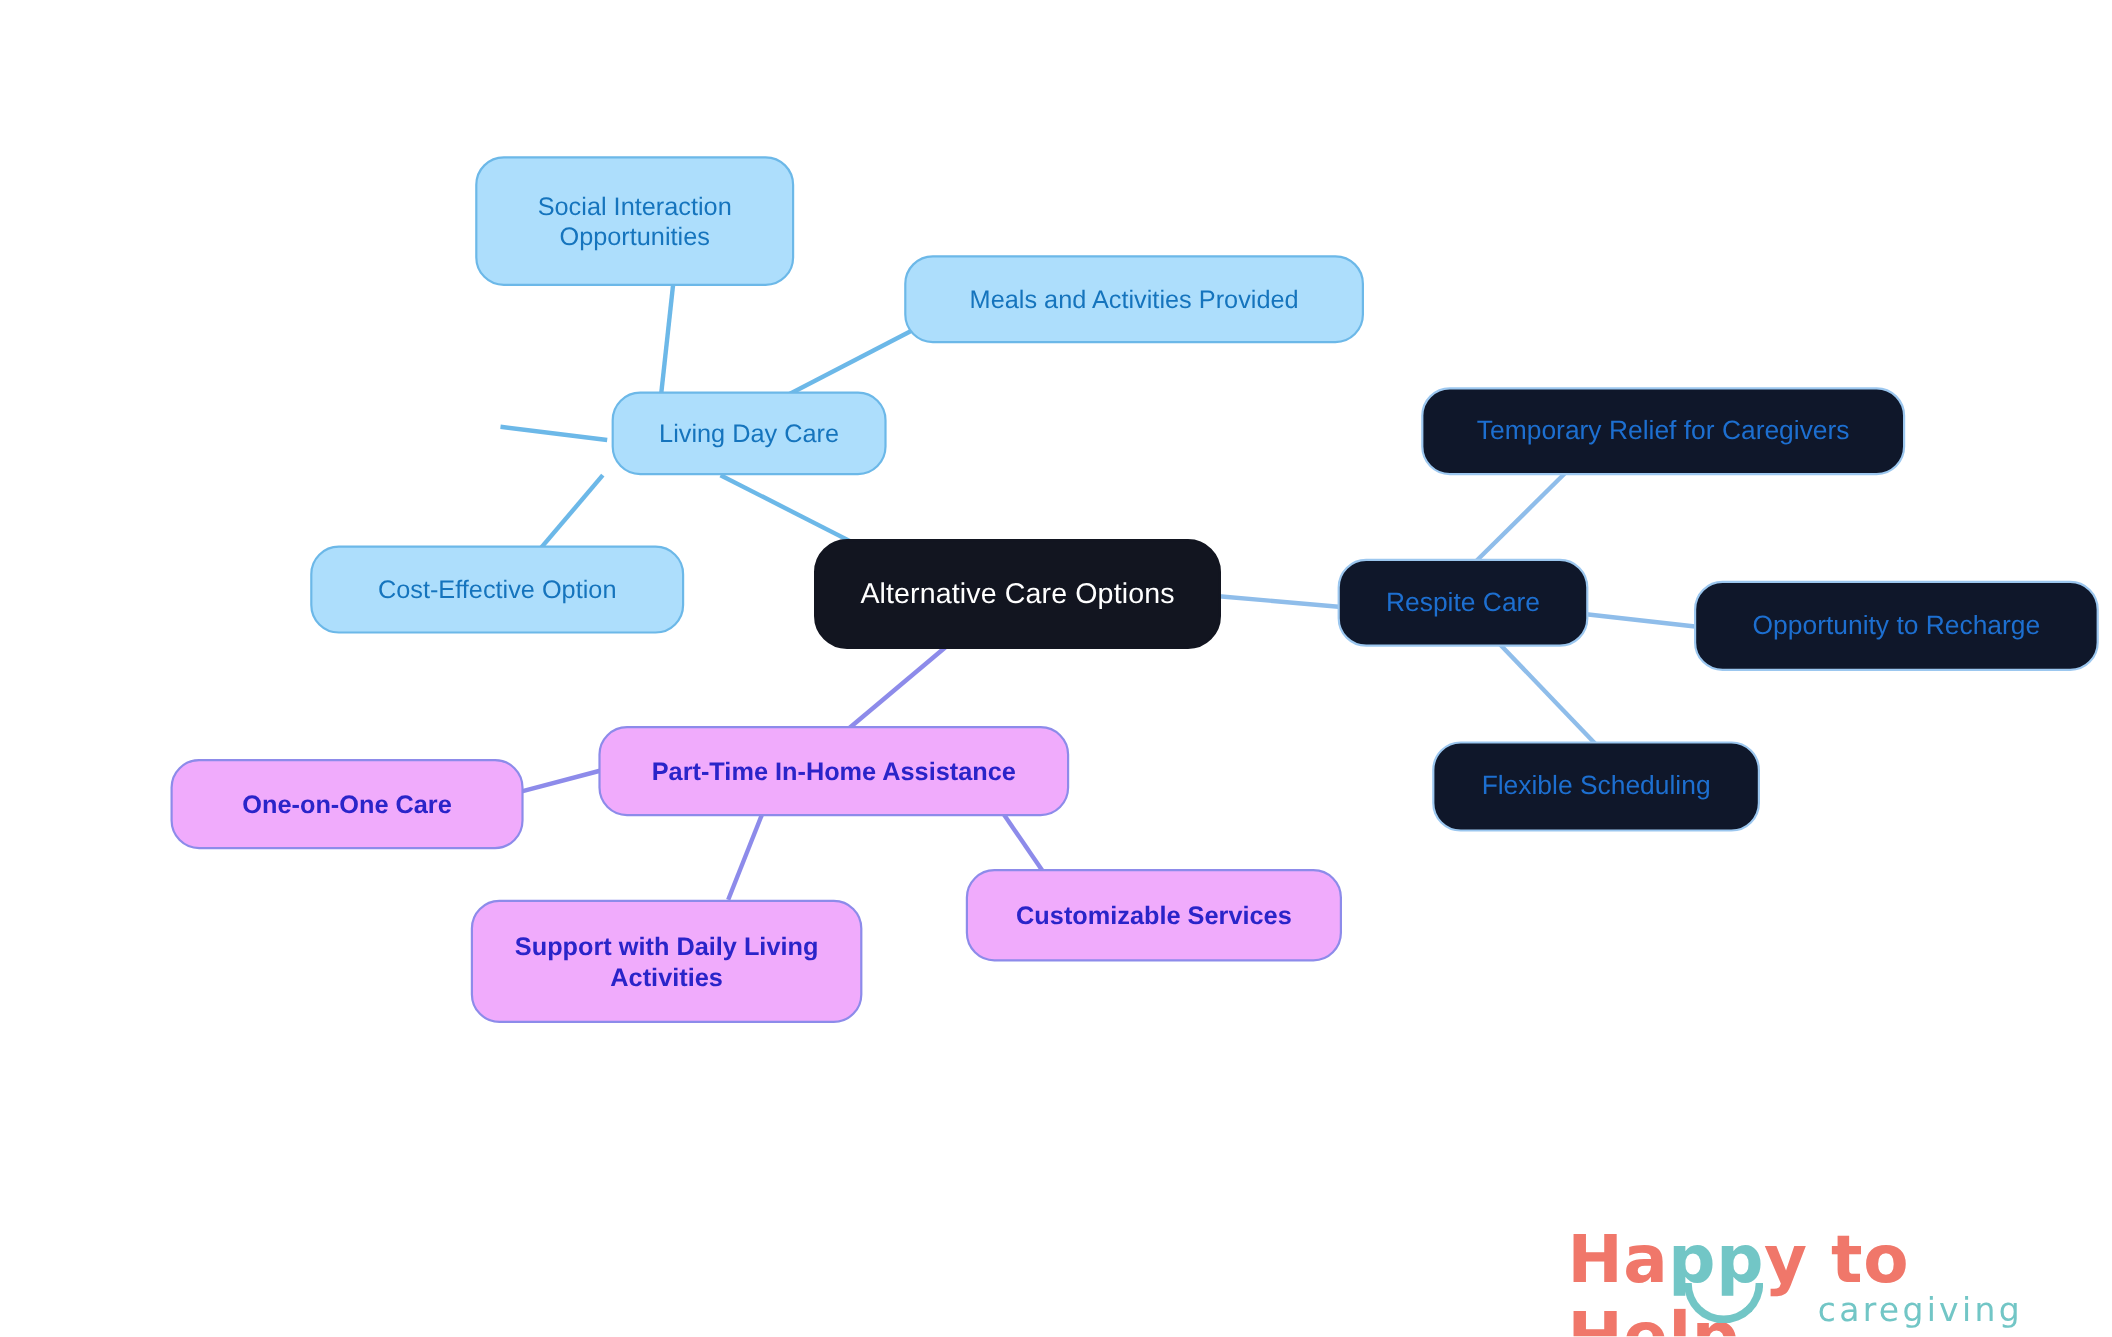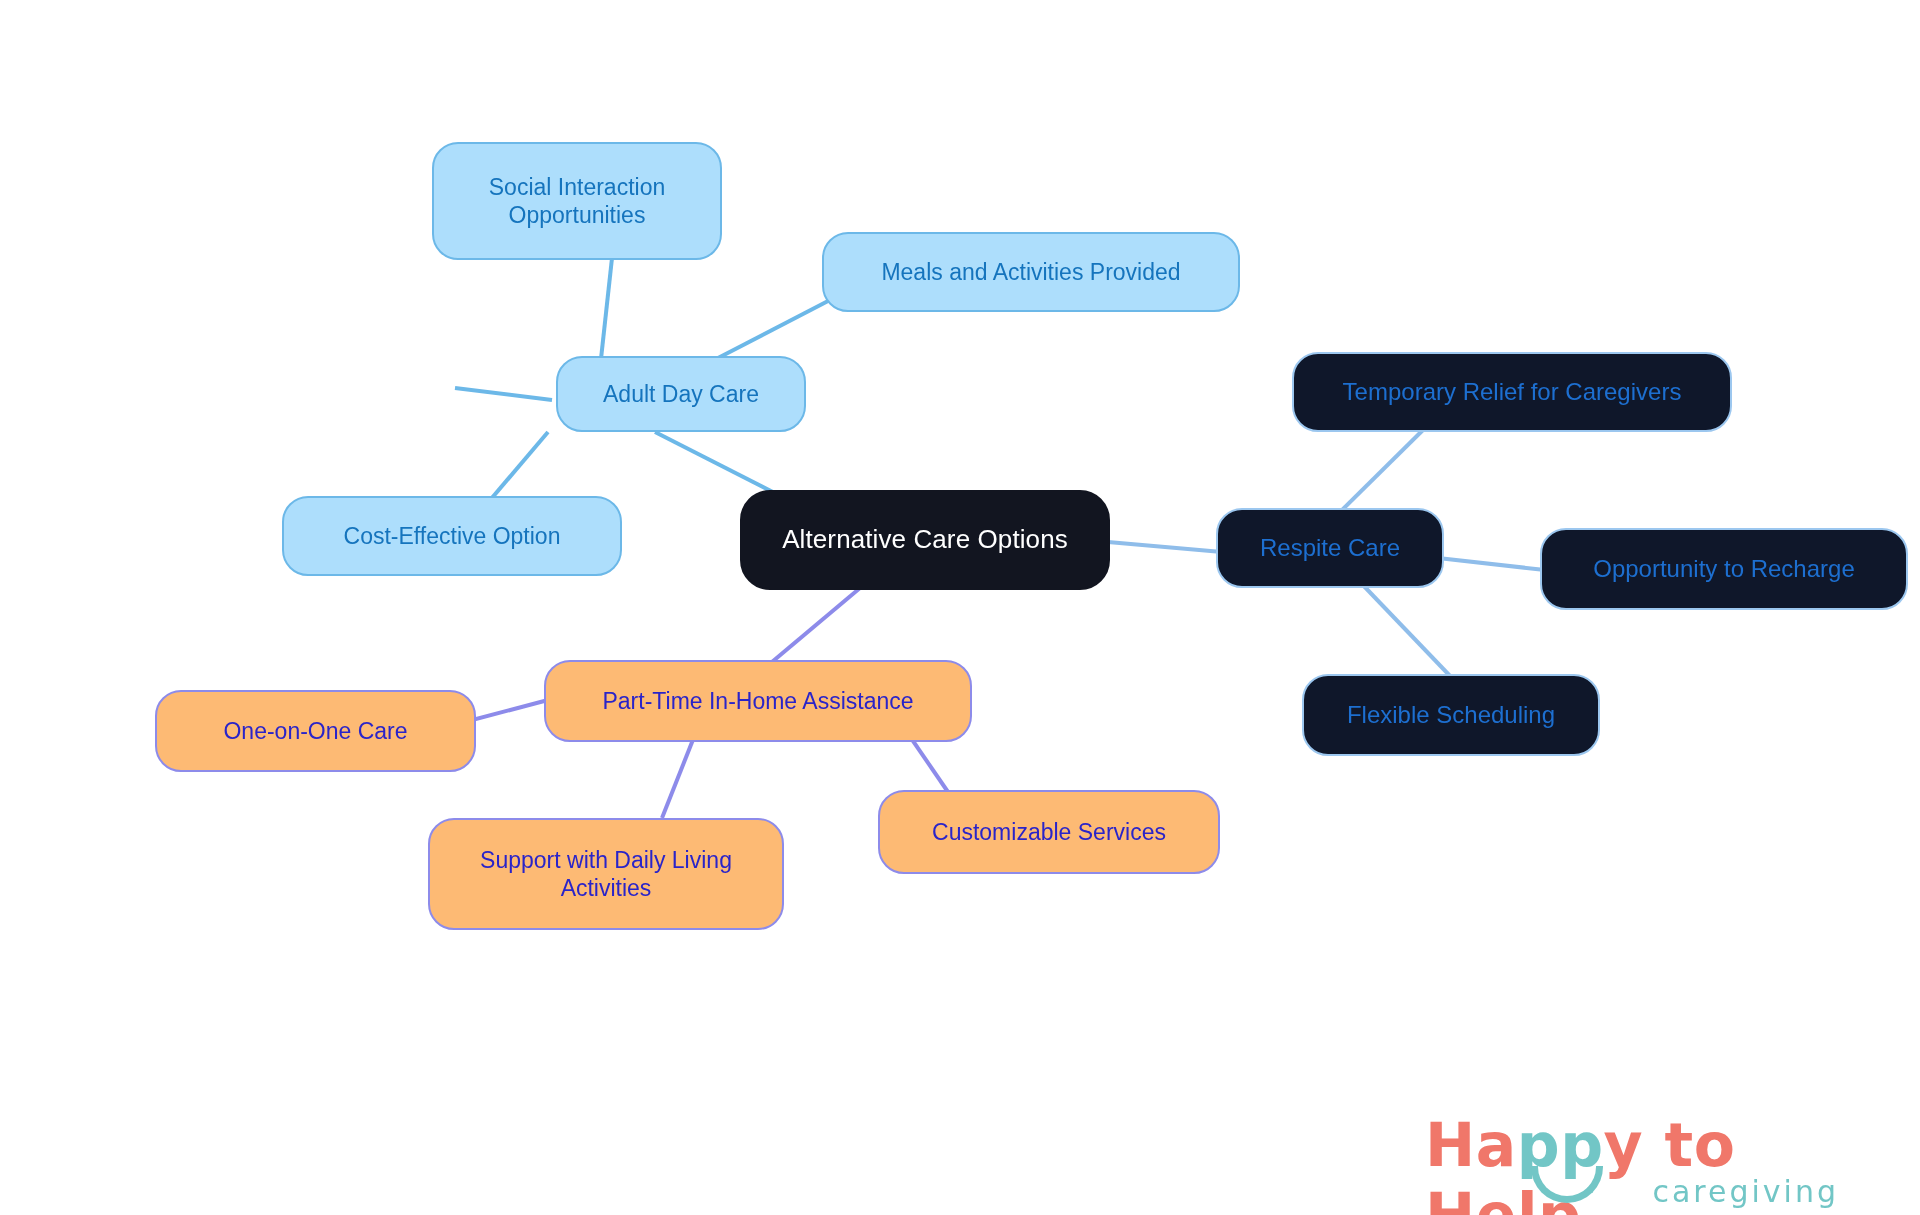--- a/index.html
+++ b/index.html
@@ -54,25 +54,26 @@
     font-size: 23px;
   }
   .node.paleblue {
     background: #0f172a;
     border-color: #9cc7ef;
     color: #1d6fd0;
     border-radius: 26px;
     font-size: 24px;
   }
   .node.purple {
-    background: #fdba74;
+    background: #f0abfc;
     border-color: #8d8bea;
     color: #2a24c9;
     border-radius: 26px;
     font-size: 23px;
+    font-weight: bold;
   }
   #logo {
     position: absolute;
     left: 1425px;
     top: 1110px;
     width: 420px;
     height: 100px;
   }
   .logo-main {
     position: absolute;
@@ -122,21 +123,21 @@
     <line x1="1438" y1="558" x2="1545" y2="570" stroke="#8fbdea" stroke-width="4"></line>
     <line x1="1360" y1="582" x2="1452" y2="678" stroke="#8fbdea" stroke-width="4"></line>
 
     <line x1="548" y1="700" x2="442" y2="728" stroke="#8d8bea" stroke-width="4"></line>
     <line x1="700" y1="722" x2="662" y2="818" stroke="#8d8bea" stroke-width="4"></line>
     <line x1="900" y1="722" x2="948" y2="792" stroke="#8d8bea" stroke-width="4"></line>
   </svg>
 
   <div class="node root" style="left:740px; top:490px; width:370px; height:100px;">Alternative Care Options</div>
 
-  <div class="node blue" style="left:556px; top:356px; width:250px; height:76px;">Adult Day Care</div>
+  <div class="node blue" style="left:556px; top:356px; width:250px; height:76px;">Living Day Care</div>
 
   <div class="node blue" style="left:432px; top:142px; width:290px; height:118px;">Social Interaction
 Opportunities</div>
 
   <div class="node blue" style="left:822px; top:232px; width:418px; height:80px;">Meals and Activities Provided</div>
 
 
   <div class="node blue" style="left:282px; top:496px; width:340px; height:80px;">Cost-Effective Option</div>
 
   <div class="node paleblue" style="left:1216px; top:508px; width:228px; height:80px;">Respite Care</div>

